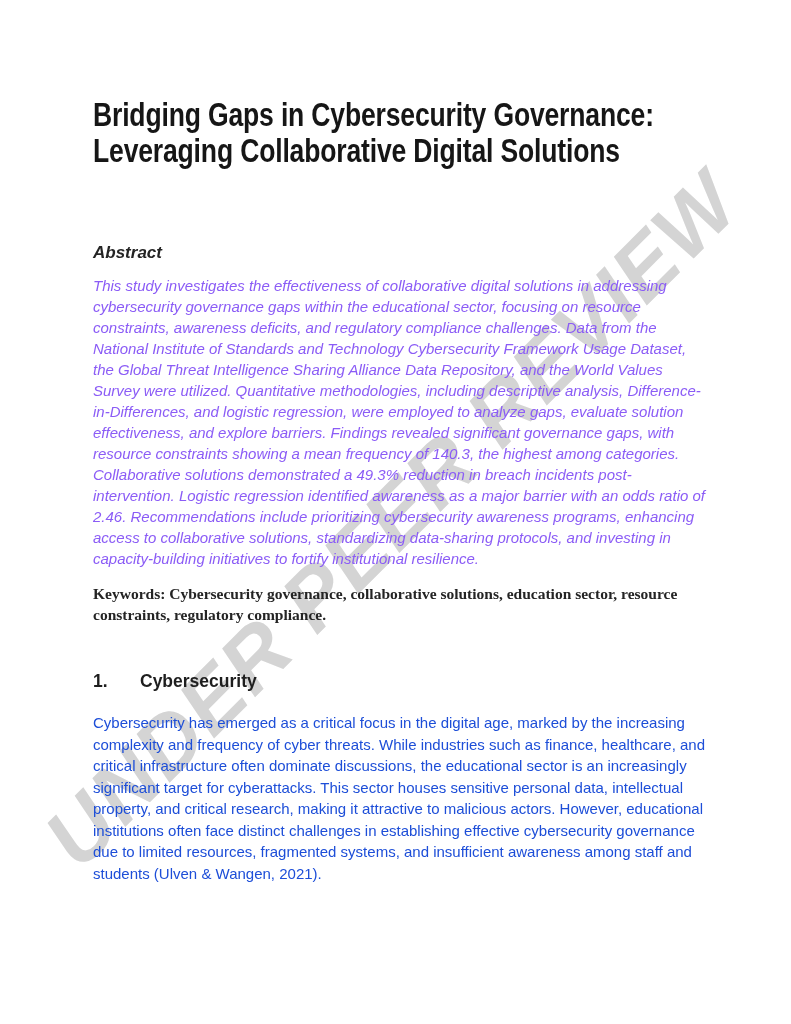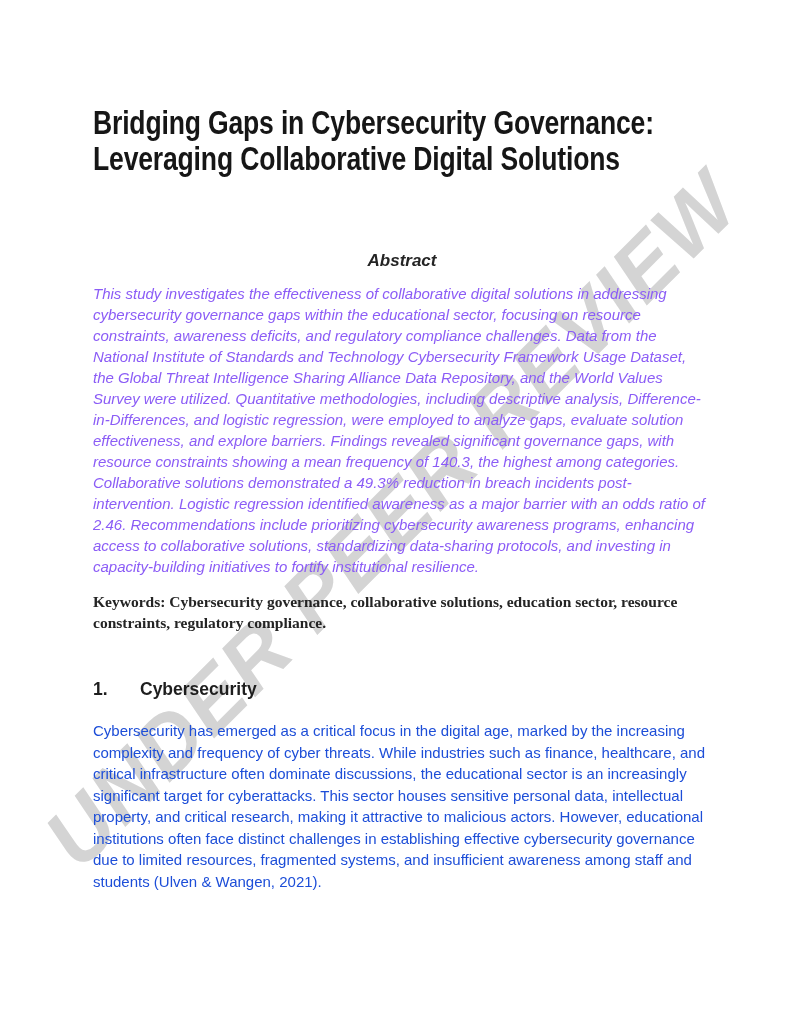--- a/index.html
+++ b/index.html
@@ -26,21 +26,21 @@
     letter-spacing: 2px;
     color: #c8c8c8;
     opacity: 0.78;
     white-space: nowrap;
     z-index: 1;
     user-select: none;
   }
   .content {
     position: absolute;
     left: 93px;
-    top: 8px;
+    top: 0;
     width: 618px;
     z-index: 2;
   }
   .title {
     margin: 96px 0 0 0;
     font-size: 34px;
     line-height: 36px;
     font-weight: 700;
     color: #161616;
     letter-spacing: -0.2px;
@@ -51,21 +51,20 @@
     display: block;
     white-space: nowrap;
   }
   .abstract-heading {
     margin: 74px 0 0 0;
     font-size: 17px;
     line-height: 21px;
     font-weight: 700;
     font-style: italic;
     color: #242424;
-    text-align: center;
   }
   .abstract-body {
     margin: 12px 0 0 0;
     font-size: 15px;
     line-height: 21px;
     font-style: italic;
     color: #8b5cf6;
   }
   .keywords {
     margin: 14px 0 0 0;

